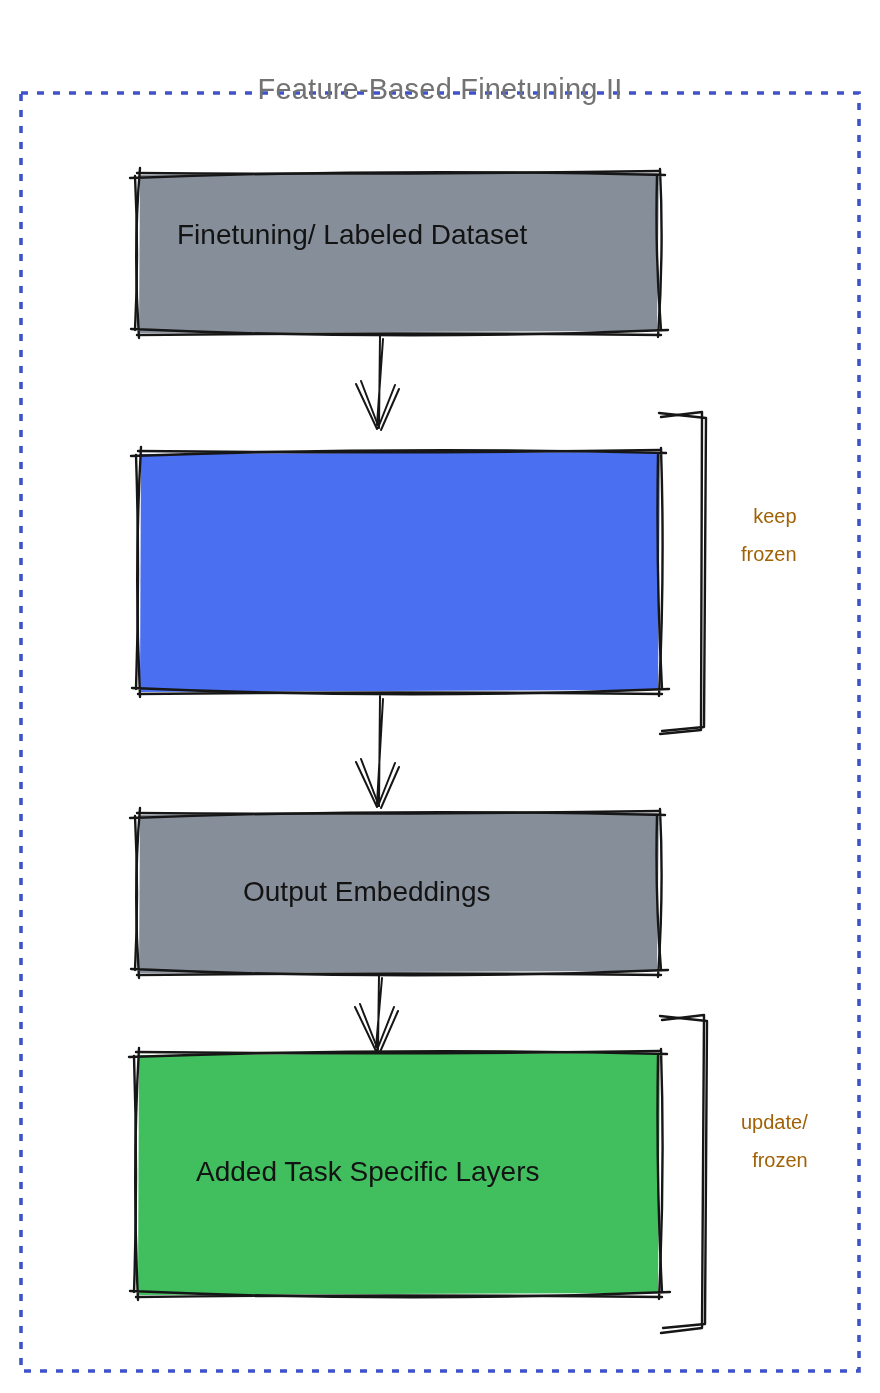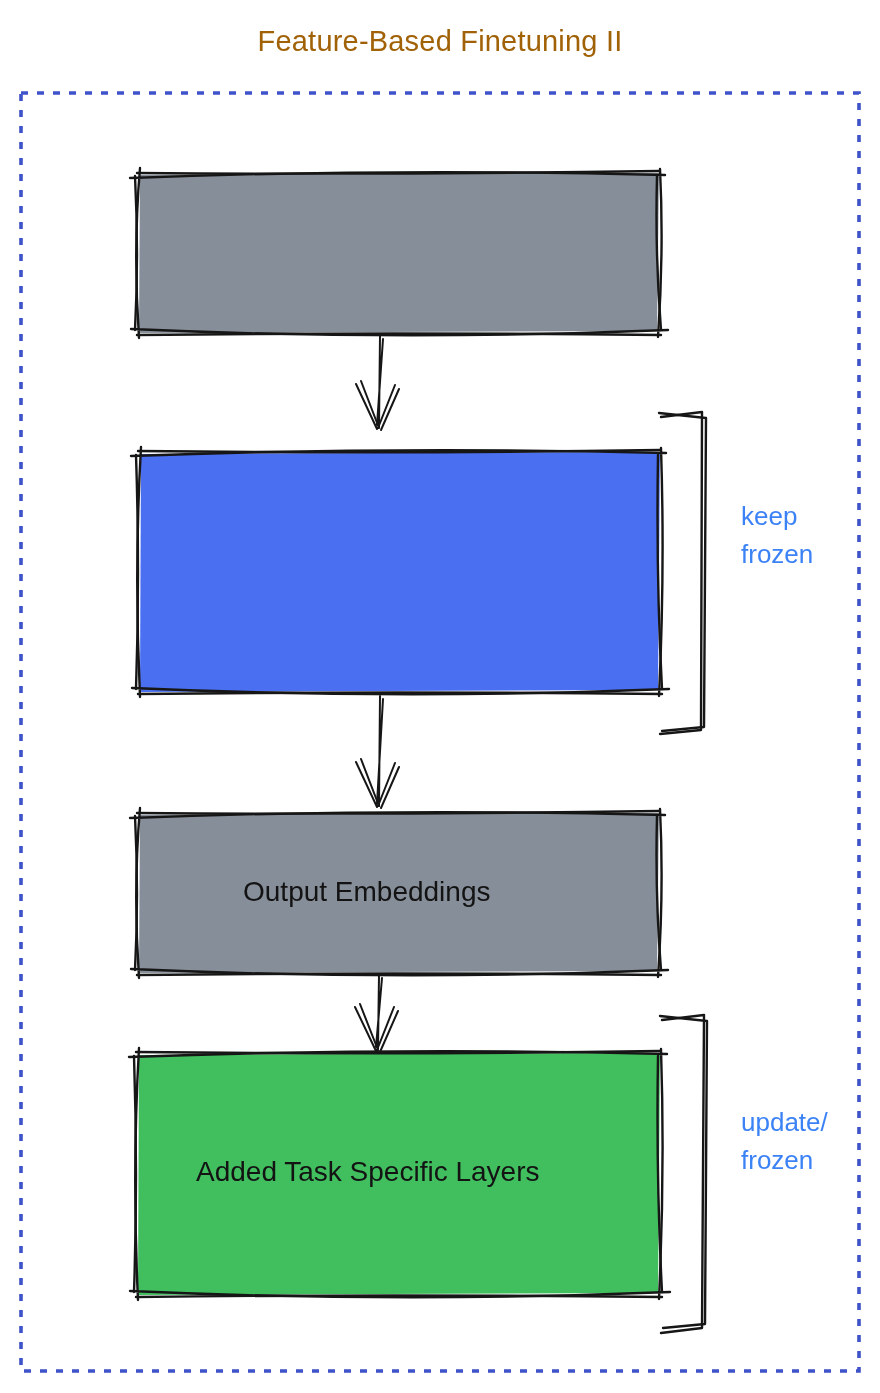--- a/index.html
+++ b/index.html
@@ -35,24 +35,25 @@
     letter-spacing: 0.2px;
   }
   .node-label {
     position: absolute;
     font-size: 28px;
     color: #131313;
     white-space: nowrap;
   }
   .bracket-label {
     position: absolute;
-    font-size: 26px;
+    font-size: 20px;
     line-height: 38px;
-    color: #3b82f6;
+    color: #a16207;
     white-space: nowrap;
+    text-align: right;
   }
   .lbl-dataset   { left: 177px; top: 219px; }
   .lbl-pretrained{ left: 262px; top: 556px; }
   .lbl-embeddings{ left: 243px; top: 876px; text-align: center; }
   .lbl-tasklayers{ left: 196px; top: 1156px; }
   .lbl-keepfrozen { left: 741px; top: 497px; }
   .lbl-trainupdate{ left: 741px; top: 1103px; }
 </style>
 </head>
 <body>
@@ -106,22 +107,23 @@
       <path class="stroke" d="M129,1057 Q395,1047 667,1054 M661,1049 Q665,1170 659,1299 M670,1292 Q400,1303 130,1291 M139,1048 Q132,1170 138,1300"></path>
       <path class="stroke" d="M136,1052 Q400,1055 660,1051 M658,1056 Q656,1175 662,1292 M662,1297 Q390,1294 136,1297 M134,1056 Q138,1175 134,1292"></path>
     </g>
 
     <g>
       <path class="stroke" d="M662,1020 L704,1015 L702,1328 L661,1333"></path>
       <path class="stroke" d="M660,1016 L707,1021 L705,1324 L663,1328"></path>
     </g>
   </svg>
 
-  <div class="page-title" style="color: #a16207;">Feature-Based Finetuning II</div>
+  <div class="page-title" style="color: #737373; margin-top: 48px;">Feature-Based Finetuning II</div>
 
+  <div class="node-label lbl-dataset">Finetuning/ Labeled Dataset</div>
 
 
   <div class="node-label lbl-embeddings">Output Embeddings</div>
 
   <div class="node-label lbl-tasklayers">Added Task Specific Layers</div>
 
   <div class="bracket-label lbl-keepfrozen">
     <div>keep</div>
     <div>frozen</div>
   </div>

